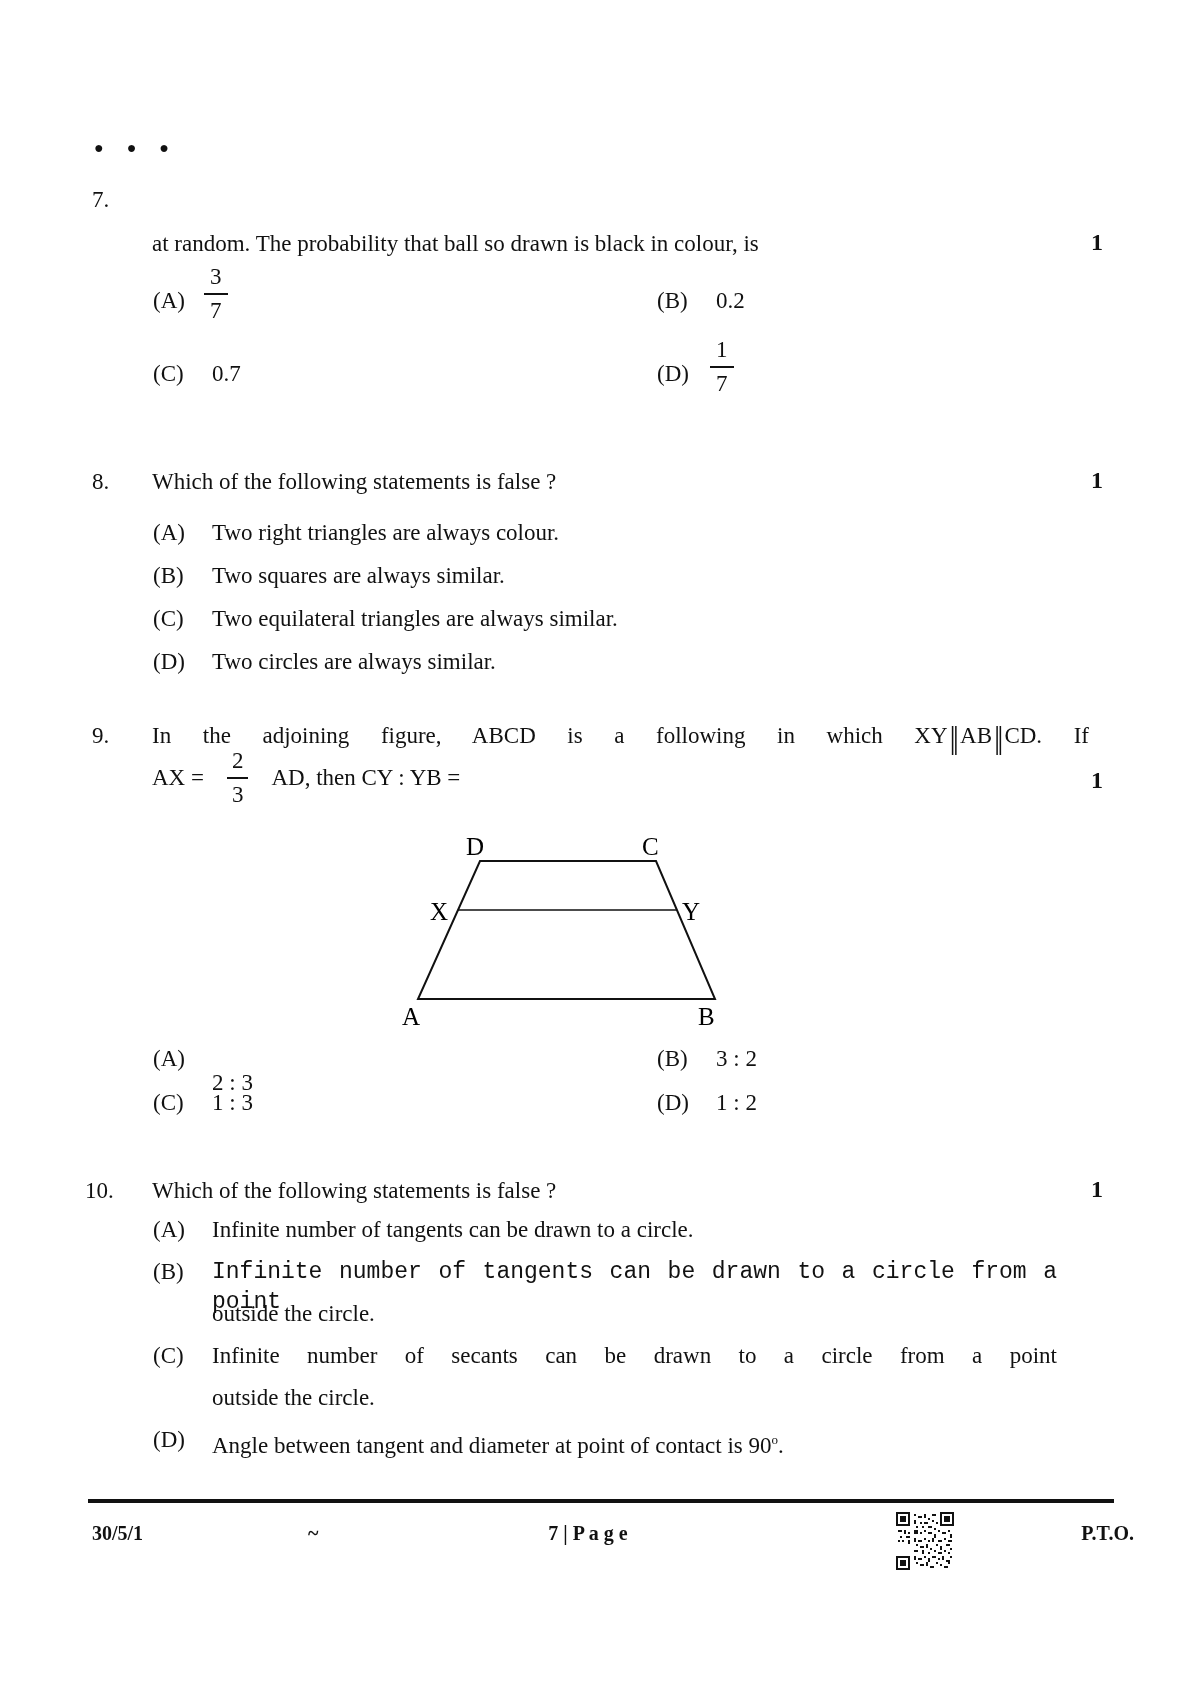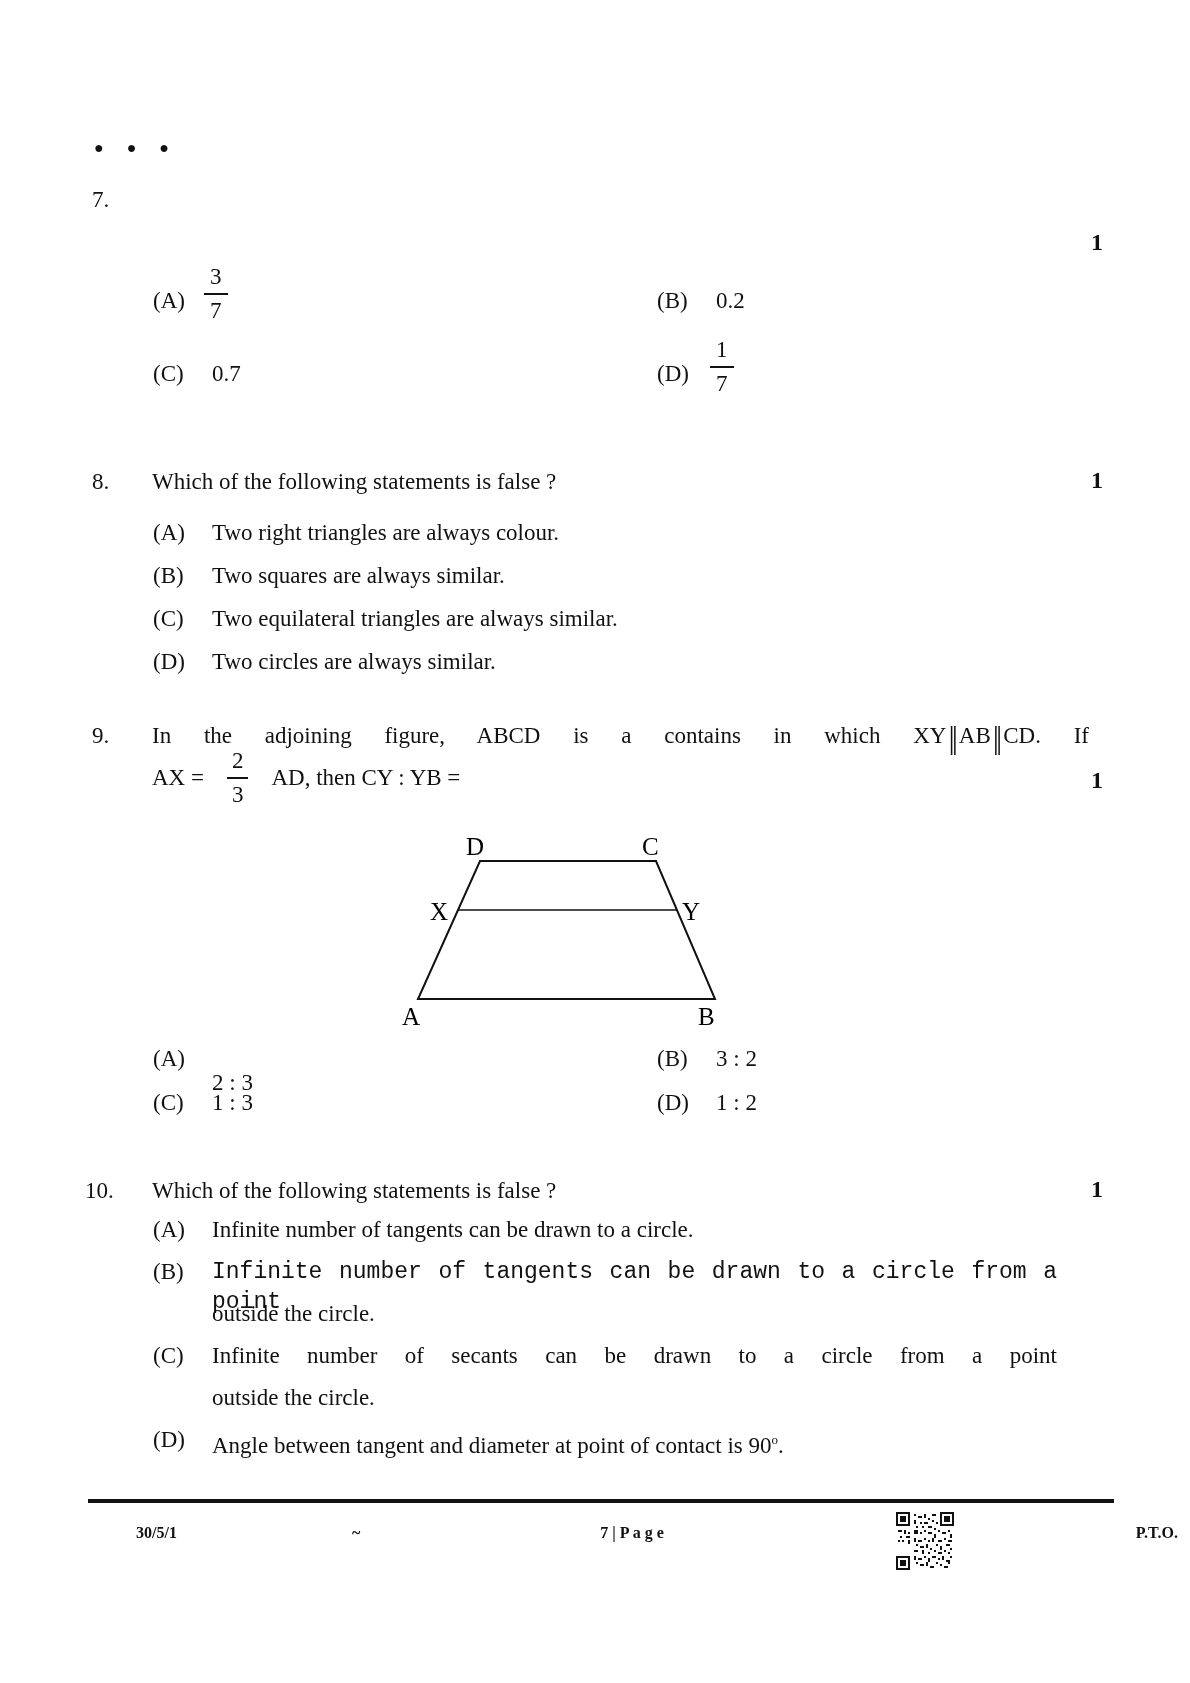--- a/index.html
+++ b/index.html
@@ -17,34 +17,35 @@
   .dots{font-size:16px;letter-spacing:23px;line-height:16px;}
   .frac{position:absolute;text-align:center;font-size:23px;line-height:1.15;}
   .frac .fnum{display:block;padding:0 6px 3px;border-bottom:2px solid #111;}
   .frac .fden{display:block;padding-top:3px;}
   .frac-inline{display:inline-block;text-align:center;font-size:23px;line-height:1.15;vertical-align:middle;}
   .frac-inline .fnum{display:block;padding:0 5px 3px;border-bottom:2px solid #111;}
   .frac-inline .fden{display:block;padding-top:3px;}
   .parallel{font-size:31px;letter-spacing:-3px;line-height:1;vertical-align:-5px;padding:0 4px 0 2px;}
   .q9line2{display:flex;align-items:center;gap:23px;font-size:23px;}
   .rule{background:#111;}
-  .footer-txt{font-size:16px;font-weight:700;line-height:30px;white-space:nowrap;margin-left:44px;}
+  .footer-txt{font-size:20px;font-weight:700;line-height:30px;white-space:nowrap;}
   .center{text-align:center;}
   .right{text-align:right;}
   sup.deg{font-size:13px;vertical-align:9px;}
   svg text{font-family:"Liberation Serif","DejaVu Serif",serif;}
 </style>
 </head>
 <body>
 
 <div id="page">
 
   <div class="abs dots" style="left:94px;top:140px;">●●●</div>
 
   <div class="abs qnum" style="left:92px;top:185px;">7.</div>
+  <div class="abs txt" style="left:152px;top:229px;">at random. The probability that ball so drawn is black in colour, is</div>
   <div class="abs marks" style="left:1070px;top:229px;">1</div>
 
   <div class="abs txt" style="left:153px;top:286px;">(A)</div>
   <div class="frac" style="left:204px;top:264px;">
     <span class="fnum">3</span>
     <span class="fden">7</span>
   </div>
   <div class="abs txt" style="left:657px;top:286px;">(B)</div>
   <div class="abs txt" style="left:716px;top:286px;">0.2</div>
 
@@ -63,21 +64,21 @@
   <div class="abs txt" style="left:153px;top:518px;">(A)</div>
   <div class="abs txt" style="left:212px;top:518px;">Two right triangles are always colour.</div>
   <div class="abs txt" style="left:153px;top:561px;">(B)</div>
   <div class="abs txt" style="left:212px;top:561px;">Two squares are always similar.</div>
   <div class="abs txt" style="left:153px;top:604px;">(C)</div>
   <div class="abs txt" style="left:212px;top:604px;">Two equilateral triangles are always similar.</div>
   <div class="abs txt" style="left:153px;top:647px;">(D)</div>
   <div class="abs txt" style="left:212px;top:647px;">Two circles are always similar.</div>
 
   <div class="abs qnum" style="left:92px;top:721px;">9.</div>
-  <div class="abs wrapline just" style="left:152px;top:721px;width:937px;"><span>In the adjoining figure, ABCD is a contains in which XY</span><span class="parallel">||</span><span>AB</span><span class="parallel">||</span><span>CD. If</span></div>
+  <div class="abs wrapline just" style="left:152px;top:721px;width:937px;"><span>In the adjoining figure, ABCD is a following in which XY</span><span class="parallel">||</span><span>AB</span><span class="parallel">||</span><span>CD. If</span></div>
 
   <div class="abs q9line2" style="left:152px;top:748px;">
     <span>AX =</span>
     <span class="frac-inline">
       <span class="fnum">2</span>
       <span class="fden">3</span>
     </span>
     <span>AD, then CY : YB =</span>
   </div>
   <div class="abs marks" style="left:1070px;top:767px;">1</div>

